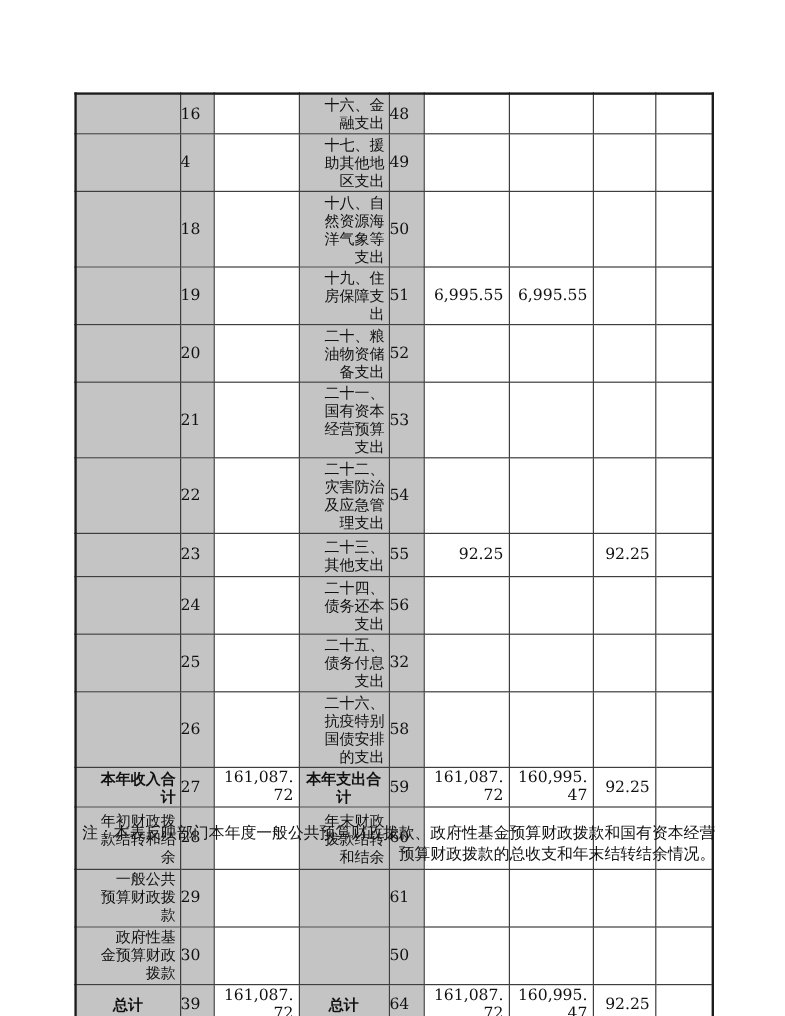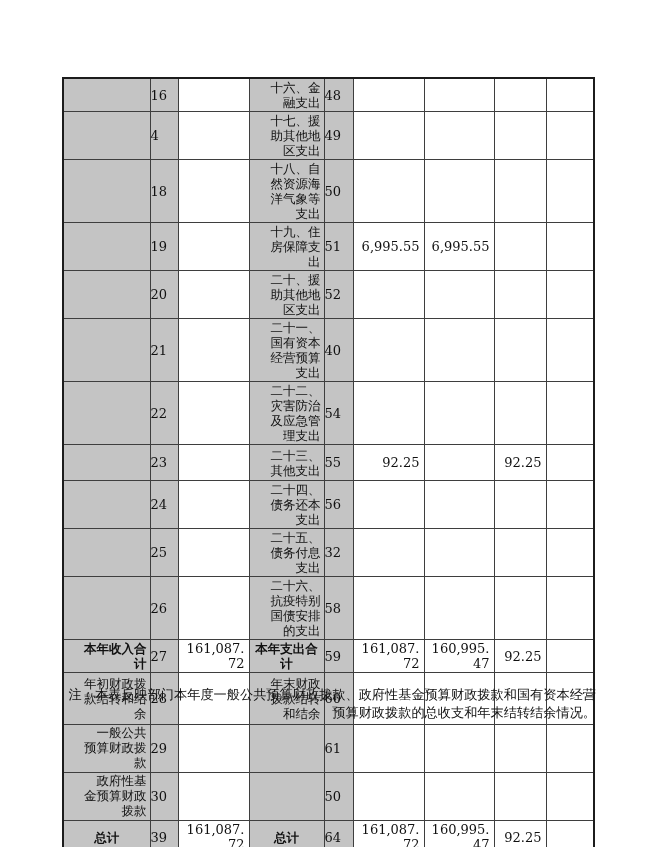--- a/index.html
+++ b/index.html
@@ -94,33 +94,33 @@
       <td class="g num">51</td>
       <td class="val">6,995.55</td>
       <td class="val">6,995.55</td>
       <td class="val"></td>
       <td class="val"></td>
     </tr>
     <tr style="height:34px">
       <td class="g lbl"></td>
       <td class="g num">20</td>
       <td class="val"></td>
-      <td class="g lbl">二十、援助其他地区支出</td>
+      <td class="g lbl">二十、粮油物资储备支出</td>
       <td class="g num">52</td>
       <td class="val"></td>
       <td class="val"></td>
       <td class="val"></td>
       <td class="val"></td>
     </tr>
     <tr style="height:43px">
       <td class="g lbl"></td>
       <td class="g num">21</td>
       <td class="val"></td>
       <td class="g lbl">二十一、国有资本经营预算支出</td>
-      <td class="g num">40</td>
+      <td class="g num">53</td>
       <td class="val"></td>
       <td class="val"></td>
       <td class="val"></td>
       <td class="val"></td>
     </tr>
     <tr style="height:43px">
       <td class="g lbl"></td>
       <td class="g num">22</td>
       <td class="val"></td>
       <td class="g lbl">二十二、灾害防治及应急管理支出</td>

